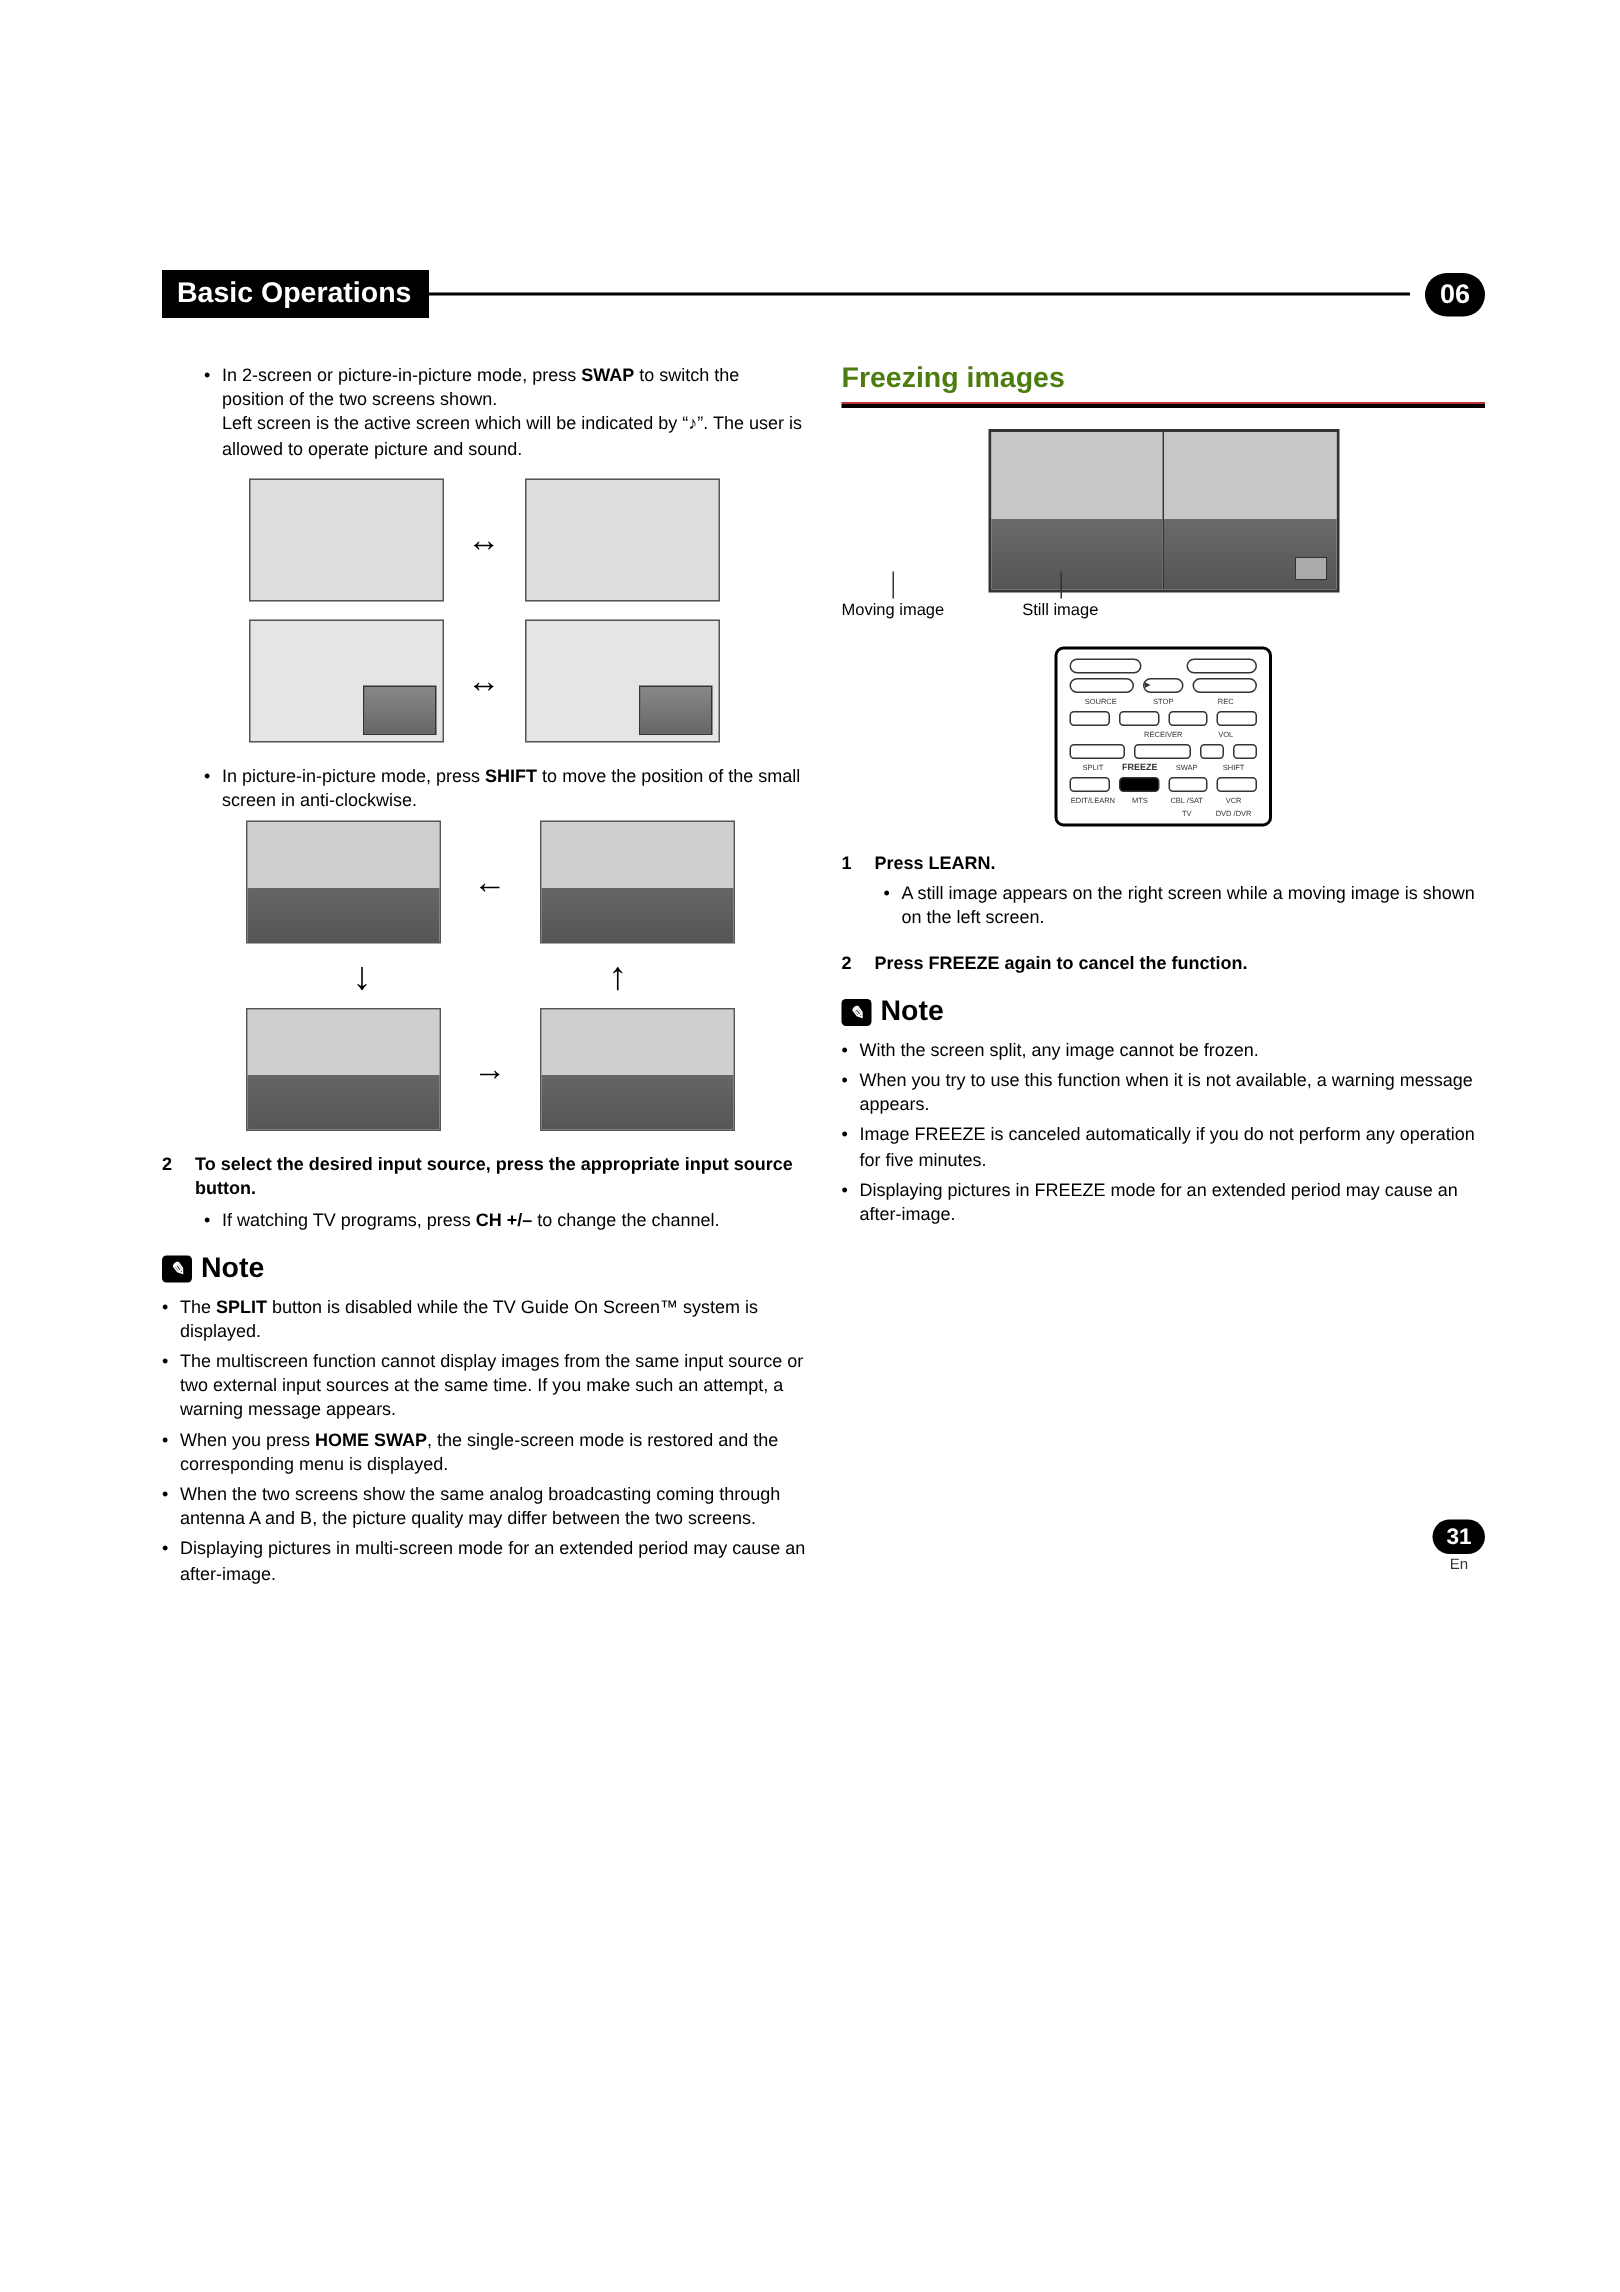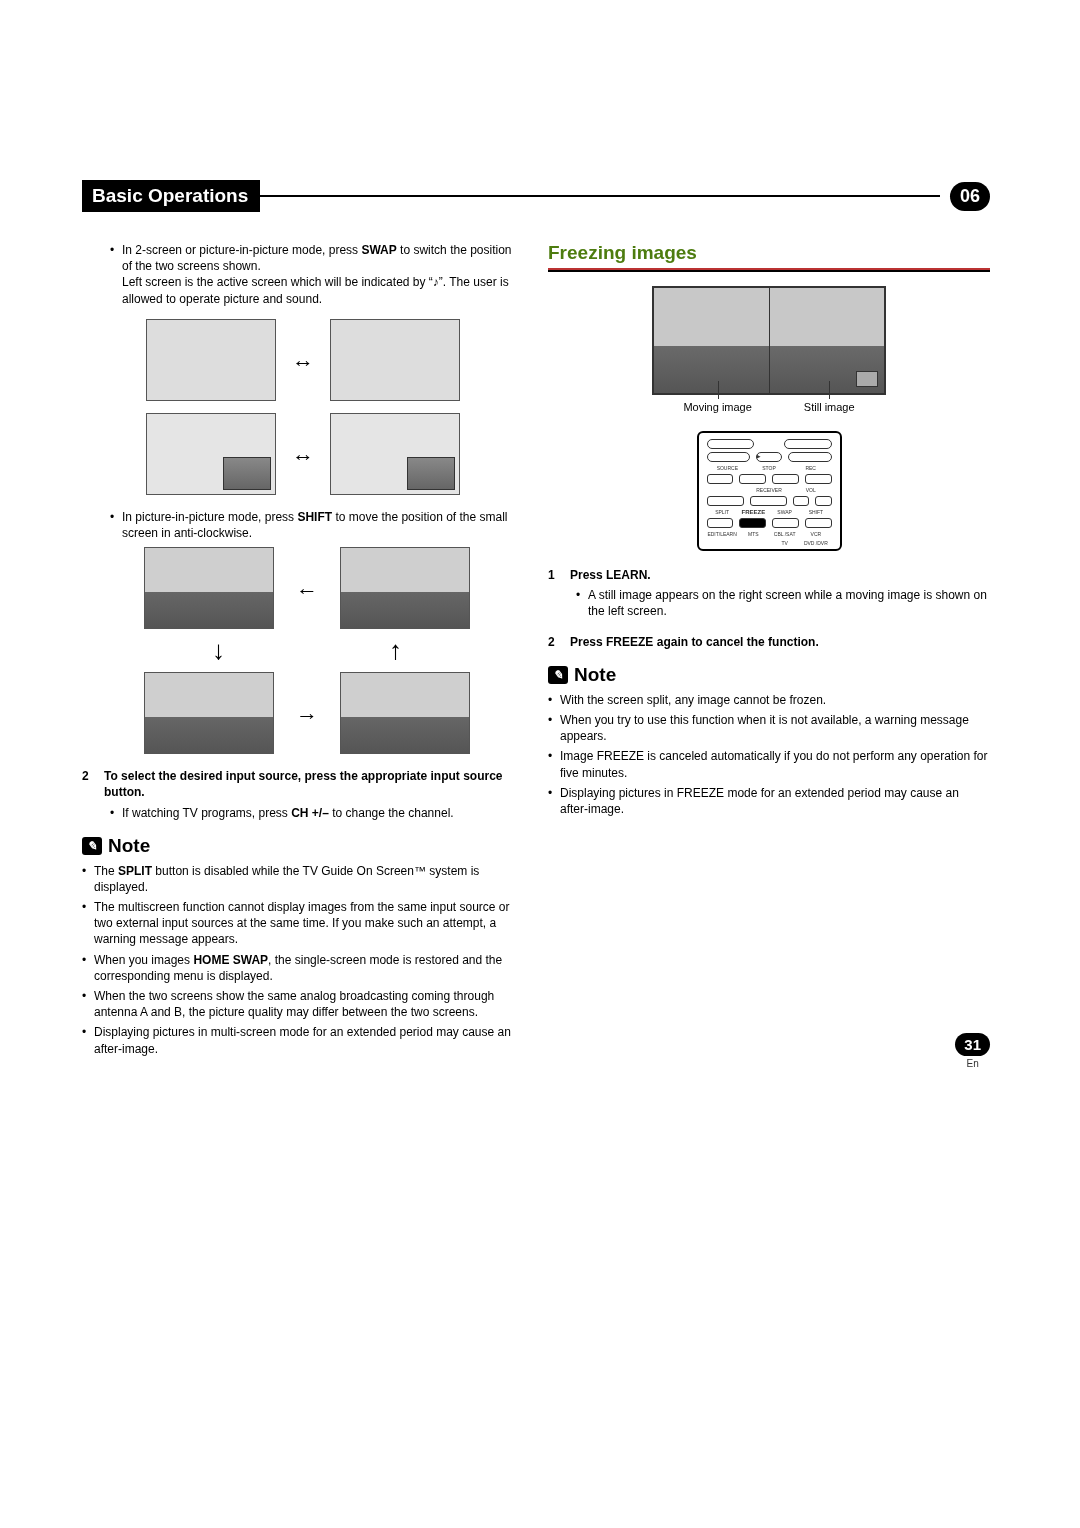--- a/index.html
+++ b/index.html
@@ -5,21 +5,21 @@
   body {
     margin: 0;
     padding: 0;
     font-family: Arial, Helvetica, sans-serif;
     background: #fff;
     color: #000;
     width: 1080px;
     font-size: 12px;
   }
   .page {
-    padding: 180px 90px 60px 82px;
+    padding: 180px 90px 60px 108px;
     position: relative;
     box-sizing: border-box;
     width: 1080px;
   }
   .header {
     display: flex;
     align-items: center;
     margin-bottom: 30px;
   }
   .header-title {
@@ -159,42 +159,42 @@
   }
   .freeze-box .half {
     flex:1;
     background: linear-gradient(to bottom,#c8c8c8 0%,#c8c8c8 55%,#6a6a6a 55%,#555 100%);
   }
   .freeze-box .half + .half { border-left:1px solid #333; }
   .freeze-box .tag {
     position:absolute;right:6px;bottom:6px;width:20px;height:14px;background:#aaa;border:1px solid #333;
   }
   .freeze-labels {
-    display:flex;justify-content:center;gap:52px;margin-bottom:18px;font-size:11px;
+    display:flex;gap:52px;margin-bottom:18px;font-size:11px;
   }
   .freeze-labels span { position:relative; }
   .freeze-labels span::before {
     content:'';position:absolute;left:50%;top:-20px;width:1px;height:18px;background:#333;
   }
   .remote-figure {
     display:flex;justify-content:center;margin-bottom:16px;
   }
   .remote-box {
     border:2px solid #000;border-radius:6px;
     width:145px;height:120px;padding:6px 8px;box-sizing:border-box;
     font-size:5px;color:#333;
   }
   .remote-row { display:flex;gap:6px;margin-bottom:3px;align-items:center;justify-content:space-between; }
   .rbtn { border:1px solid #333;border-radius:3px;flex:1;height:8px; }
   .rbtn.round { border-radius:5px; }
   .remote-row.labels { gap:0; }
   .remote-row .lab4 { flex:1;text-align:center;font-size:5px; }
   .remote-row .lab4.bold { font-weight:bold;font-size:6px; }
   .pagefoot {
-    position:absolute;right:90px;bottom:52px;text-align:center;
+    position:absolute;right:90px;bottom:72px;text-align:center;
   }
   .pagefoot .pg {
     background:#000;color:#fff;font-weight:bold;font-size:15px;
     border-radius:12px;padding:3px 9px;display:inline-block;margin-bottom:2px;
   }
   .pagefoot .en { font-size:10px;color:#333; }
   .shift-grid { padding-left: 8px; }
   .shift-grid .img-row { gap: 22px; margin: 6px 0; }
   .shift-grid .arrow-row { display:flex;justify-content:space-around;padding:0 40px; }
   b { font-weight:bold; }
@@ -280,21 +280,21 @@
         <div class="bullet">
             <span class="dot">•</span>
             <span class="txt"><span>The </span><b>SPLIT</b><span> button is disabled while the TV Guide On Screen™ system is displayed.</span></span>
           </div>
         <div class="bullet">
             <span class="dot">•</span>
             <span class="txt">The multiscreen function cannot display images from the same input source or two external input sources at the same time. If you make such an attempt, a warning message appears.</span>
           </div>
         <div class="bullet">
             <span class="dot">•</span>
-            <span class="txt"><span>When you images </span><b>HOME SWAP</b><span>, the single-screen mode is restored and the corresponding menu is displayed.</span></span>
+            <span class="txt"><span>When you press </span><b>HOME SWAP</b><span>, the single-screen mode is restored and the corresponding menu is displayed.</span></span>
           </div>
         <div class="bullet">
             <span class="dot">•</span>
             <span class="txt">When the two screens show the same analog broadcasting coming through antenna A and B, the picture quality may differ between the two screens.</span>
           </div>
         <div class="bullet">
             <span class="dot">•</span>
             <span class="txt">Displaying pictures in multi-screen mode for an extended period may cause an after-image.</span>
           </div>
       </div>

